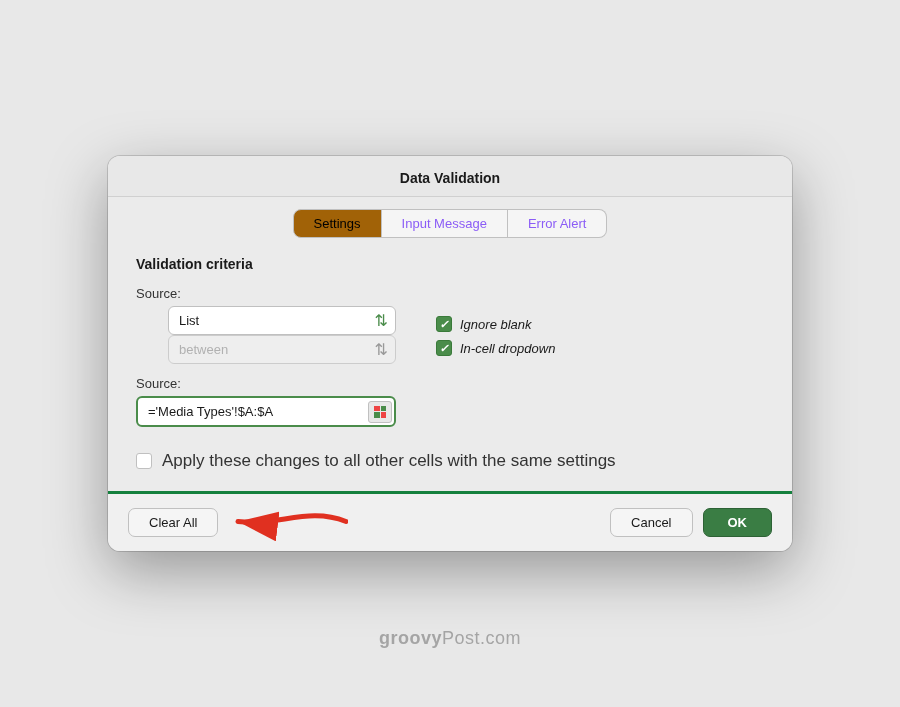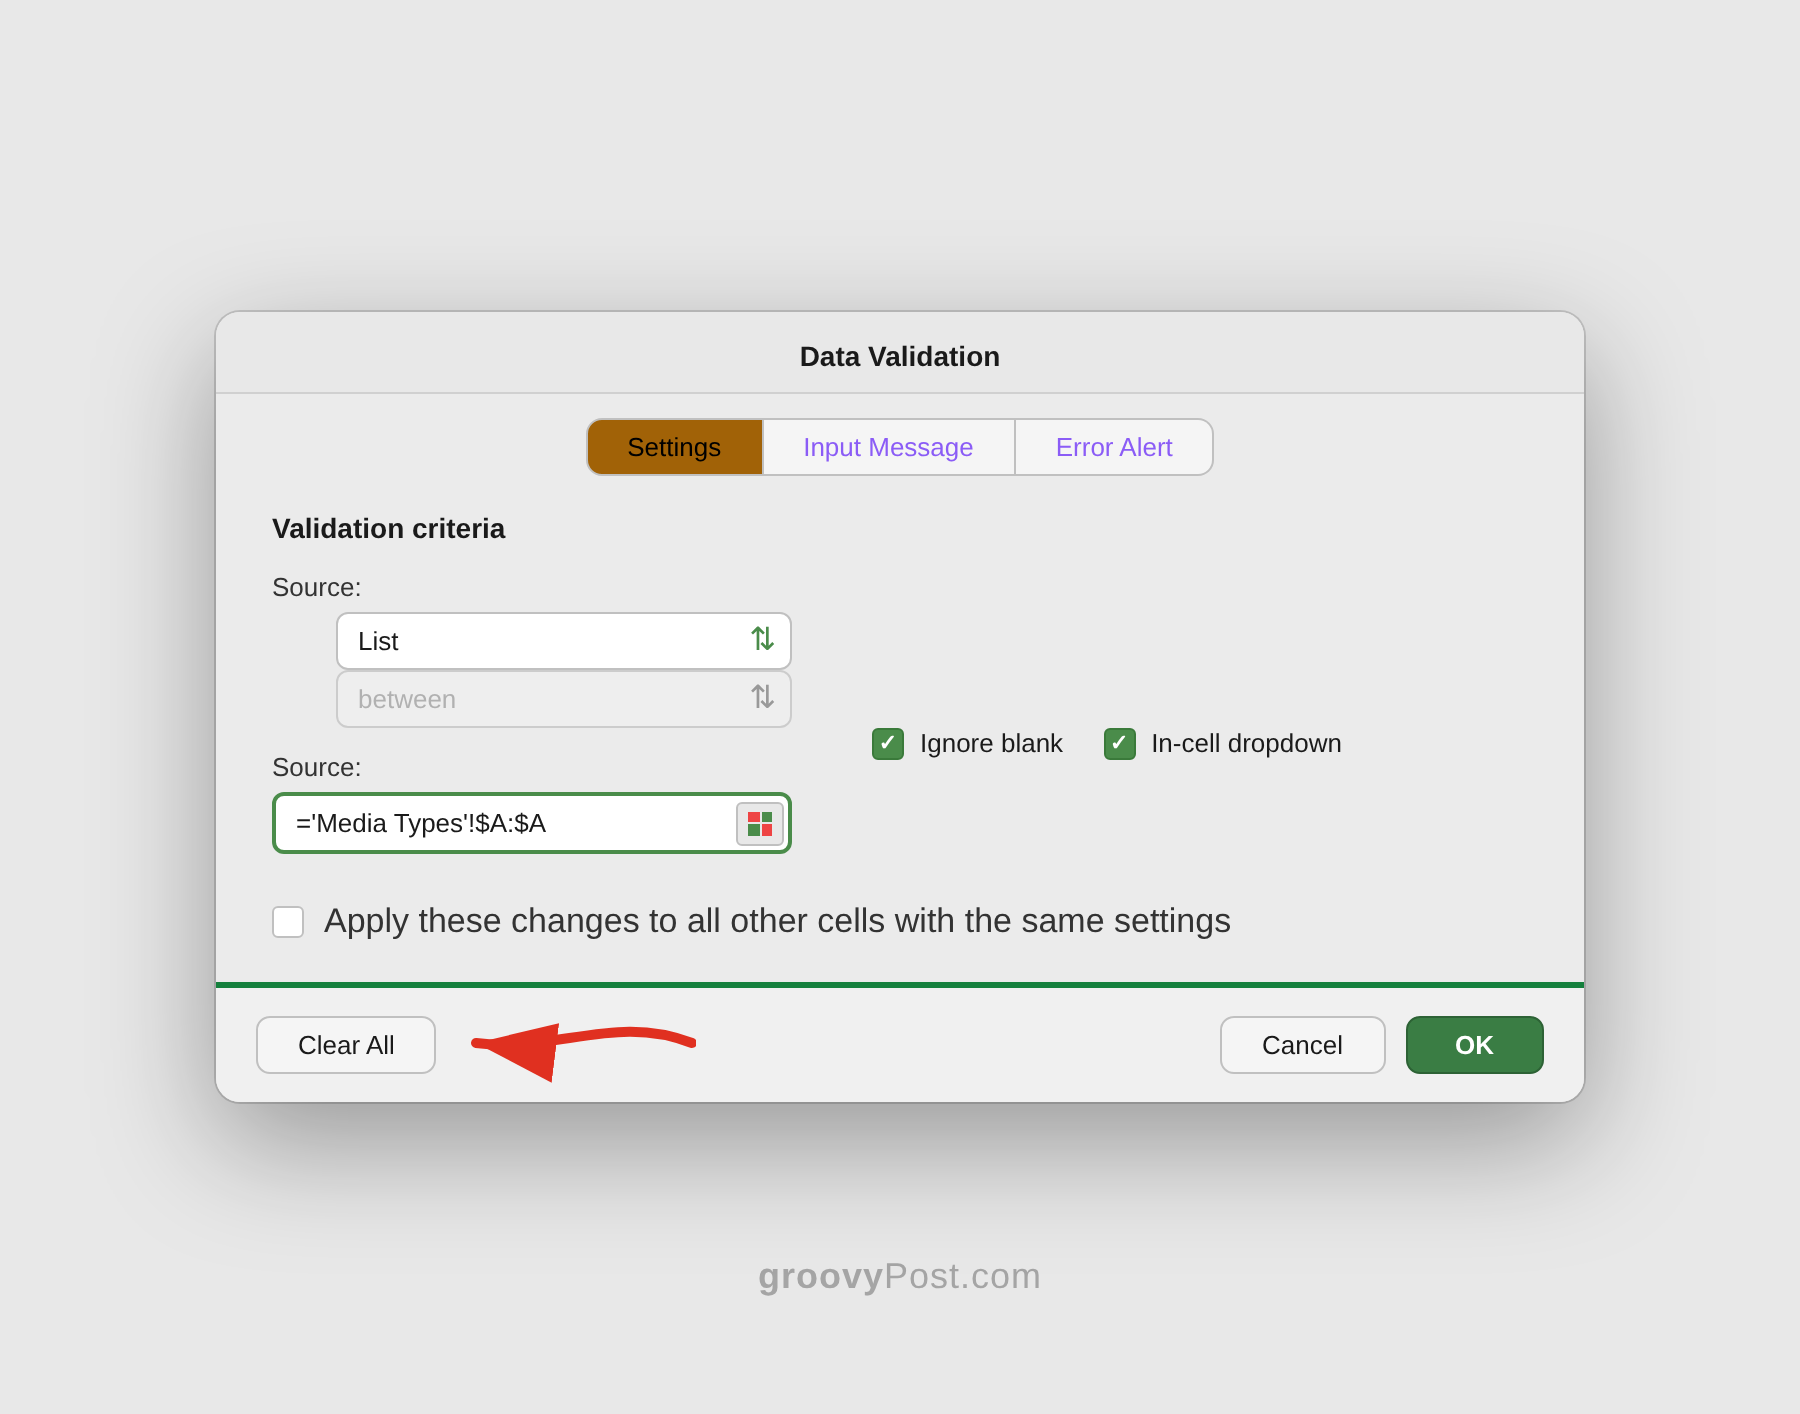--- a/index.html
+++ b/index.html
@@ -93,22 +93,23 @@
 
     .form-left {
       flex: 0 0 auto;
       width: 260px;
     }
 
     .form-right {
       flex: 1;
       padding-top: 30px;
       display: flex;
-      flex-direction: row;
-      gap: 20px;
+      flex-direction: column;
+      gap: 8px;
+      font-style: italic;
     }
 
     .field-label {
       font-size: 13px;
       color: #333;
       margin-bottom: 5px;
       margin-top: 12px;
     }
 
     .field-label:first-child {

